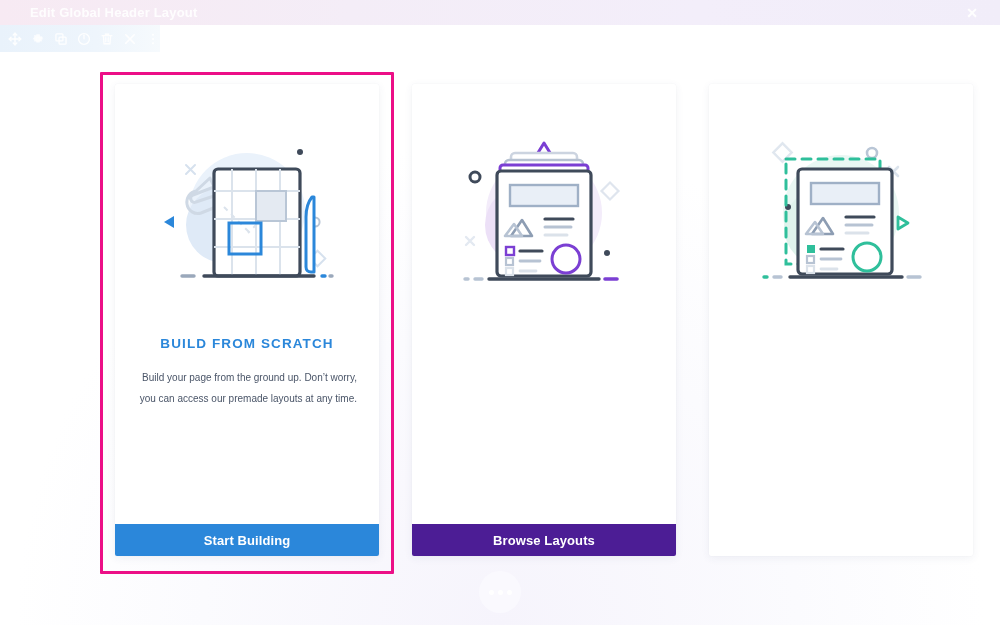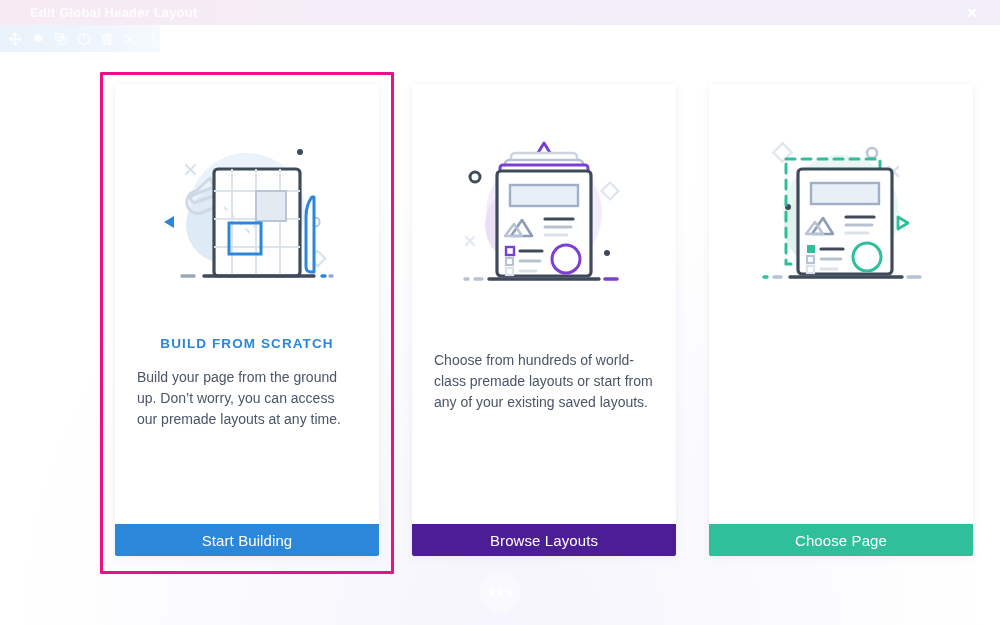--- a/index.html
+++ b/index.html
@@ -118,34 +118,34 @@
     font-weight: 700;
     letter-spacing: 1.1px;
     margin-top: 2px;
   }
   .t-blue   { color: #2b87da; }
   .t-purple { color: #7b3fd3; }
   .t-teal   { color: #2fbf9b; }
 
   .card-desc {
     margin: 16px 22px 0 22px;
-    text-align: left;
-    font-size: 14px;
+    text-align: right;
+    font-size: 10px;
     line-height: 21px;
     color: #4a5568;
   }
   .card-spacer { flex: 1 1 auto; }
 
   .card-btn {
     height: 32px;
     margin: 0 0 0 0;
     display: flex; align-items: center; justify-content: center;
     color: #ffffff;
-    font-size: 15px;
-    font-weight: 400;
+    font-size: 13px;
+    font-weight: 700;
     letter-spacing: .1px;
     cursor: pointer;
     user-select: none;
   }
   .btn-blue   { background: #2b87da; }
   .btn-purple { background: #4c1d95; }
   .btn-teal   { background: #2fbf9b; }
 
   
   .bottom-fab {
@@ -307,21 +307,20 @@
             <path d="M71 142h16" stroke="#dbe2ea" stroke-width="2.8" stroke-linecap="round"></path>
 
             <circle cx="117" cy="130" r="14" fill="none" stroke="#7b3fd3" stroke-width="3"></circle>
 
             <path d="M40 150h110" stroke="#3f4a5a" stroke-width="3.4" stroke-linecap="round"></path>
             <path d="M26 150h7" stroke="#b7c3d3" stroke-width="3.4" stroke-linecap="round"></path>
             <path d="M16 150h3" stroke="#b7c3d3" stroke-width="3.4" stroke-linecap="round"></path>
             <path d="M156 150h12" stroke="#7b3fd3" stroke-width="3.6" stroke-linecap="round"></path>
           </svg>
         </div>
-        <div class="card-desc">Choose from hundreds of world-class premade layouts or start from any of your existing saved layouts.</div>
         <div class="card-spacer"></div>
         <div class="card-btn btn-purple">Browse Layouts</div>
       </div>
     </div>
 
     <div class="card-wrap c2">
       <div class="card">
         <div class="illo">
           <svg width="190" height="170" viewBox="0 0 190 170">
 
@@ -356,21 +355,20 @@
 
             <circle cx="121" cy="128" r="14" fill="none" stroke="#2fbf9b" stroke-width="3"></circle>
 
             <path d="M44 148h112" stroke="#3f4a5a" stroke-width="3.4" stroke-linecap="round"></path>
             <path d="M28 148h7" stroke="#b7c3d3" stroke-width="3.4" stroke-linecap="round"></path>
             <path d="M18 148h3" stroke="#2fbf9b" stroke-width="3.4" stroke-linecap="round"></path>
             <path d="M162 148h12" stroke="#b7c3d3" stroke-width="3.4" stroke-linecap="round"></path>
           </svg>
         </div>
         <div class="card-spacer"></div>
-        <div class="card-btn btn-teal">Choose Page</div>
       </div>
     </div>
 
   </div>
 
   <div class="bottom-fab">
     <span class="fab-dot"></span>
     <span class="fab-dot"></span>
     <span class="fab-dot"></span>
   </div>

